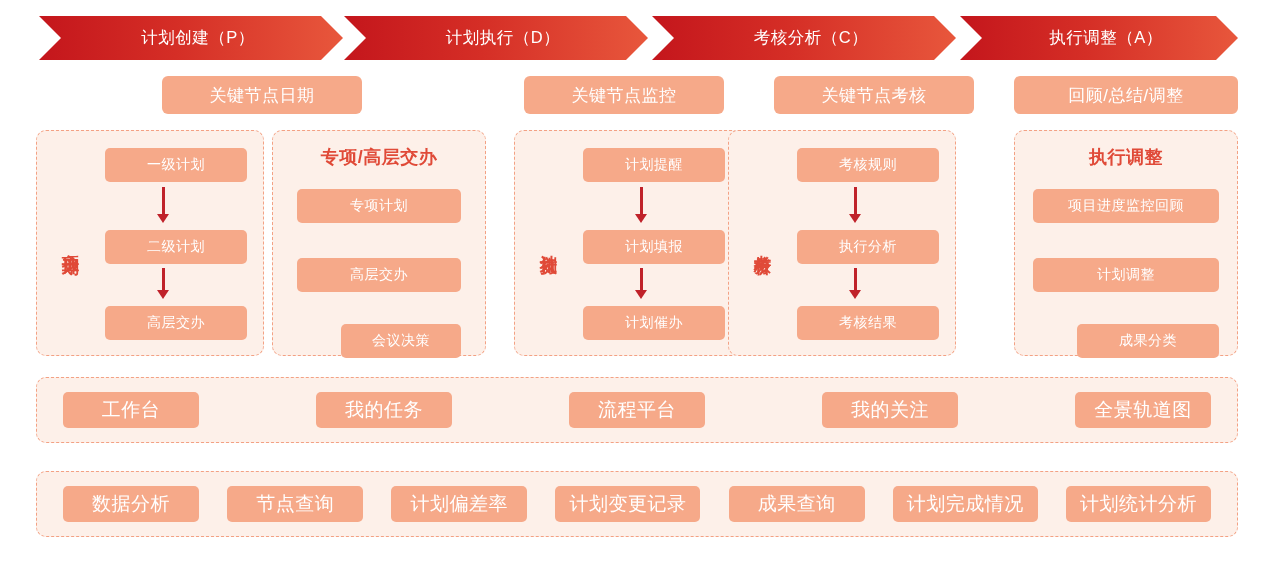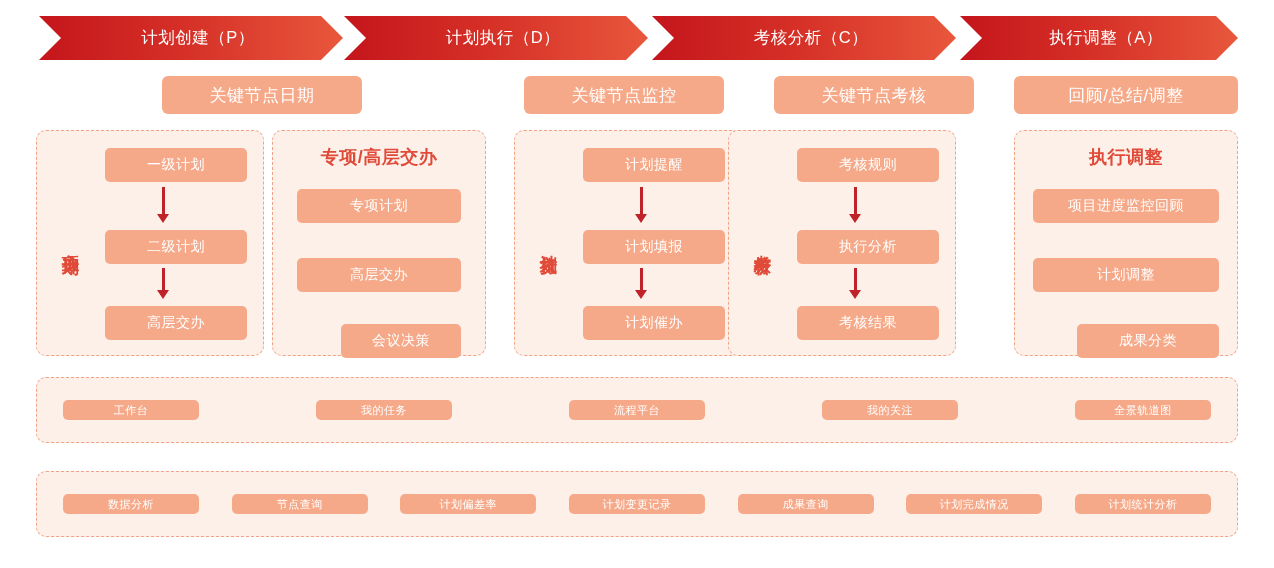--- a/index.html
+++ b/index.html
@@ -120,24 +120,24 @@
     position: absolute; left: 36px; width: 1202px;
     background: #fdf0e9;
     border: 1.5px dashed #f3a184;
     border-radius: 10px;
     display: flex; align-items: center; justify-content: space-between;
     padding: 0 26px;
   }
   .band-a { top: 377px; height: 66px; }
   .band-b { top: 471px; height: 66px; }
   .band .chip-b {
-    height: 20px; border-radius: 5px;
+    height: 36px; border-radius: 5px;
     background: #f6a989;
     display: flex; align-items: center; justify-content: center;
-    color: #ffffff; font-size: 11px; letter-spacing: .5px;
+    color: #ffffff; font-size: 19px; letter-spacing: .5px;
     white-space: nowrap; padding: 0 14px; min-width: 136px;
   }
 </style>
 </head>
 <body>
 
 <div class="page">
 
   <div class="chevron-row">
     <div class="chevron ch0">

